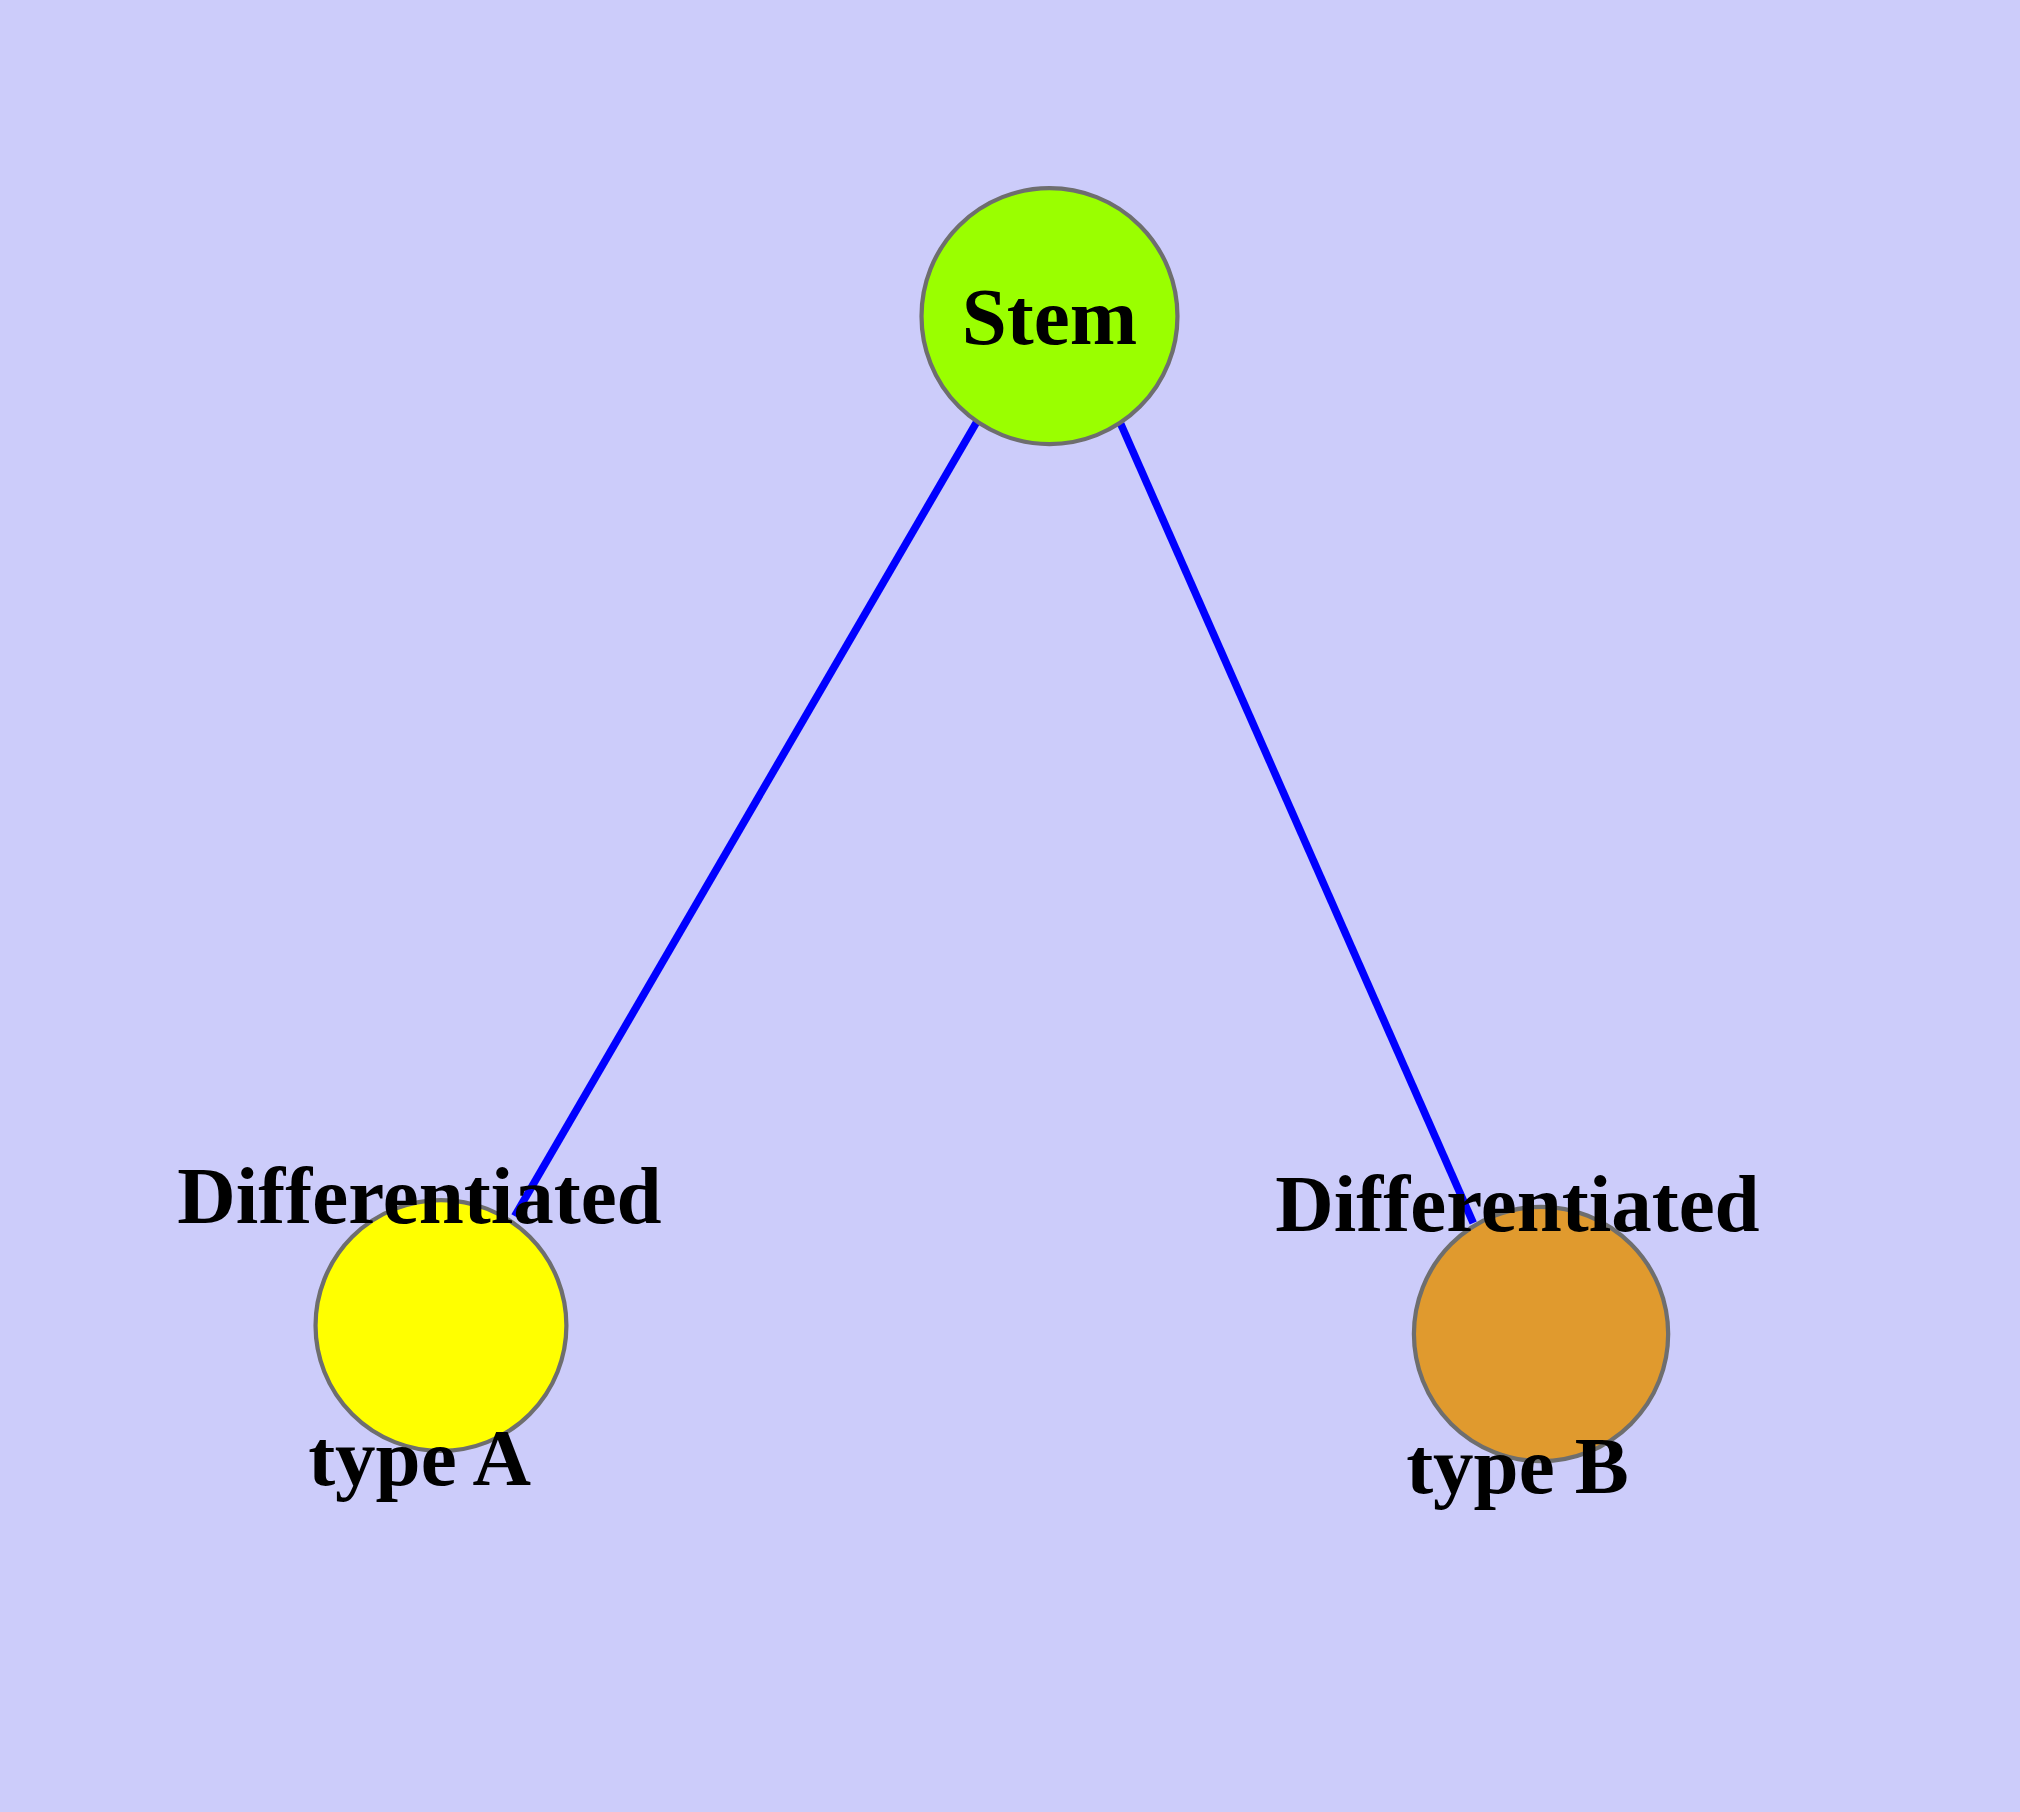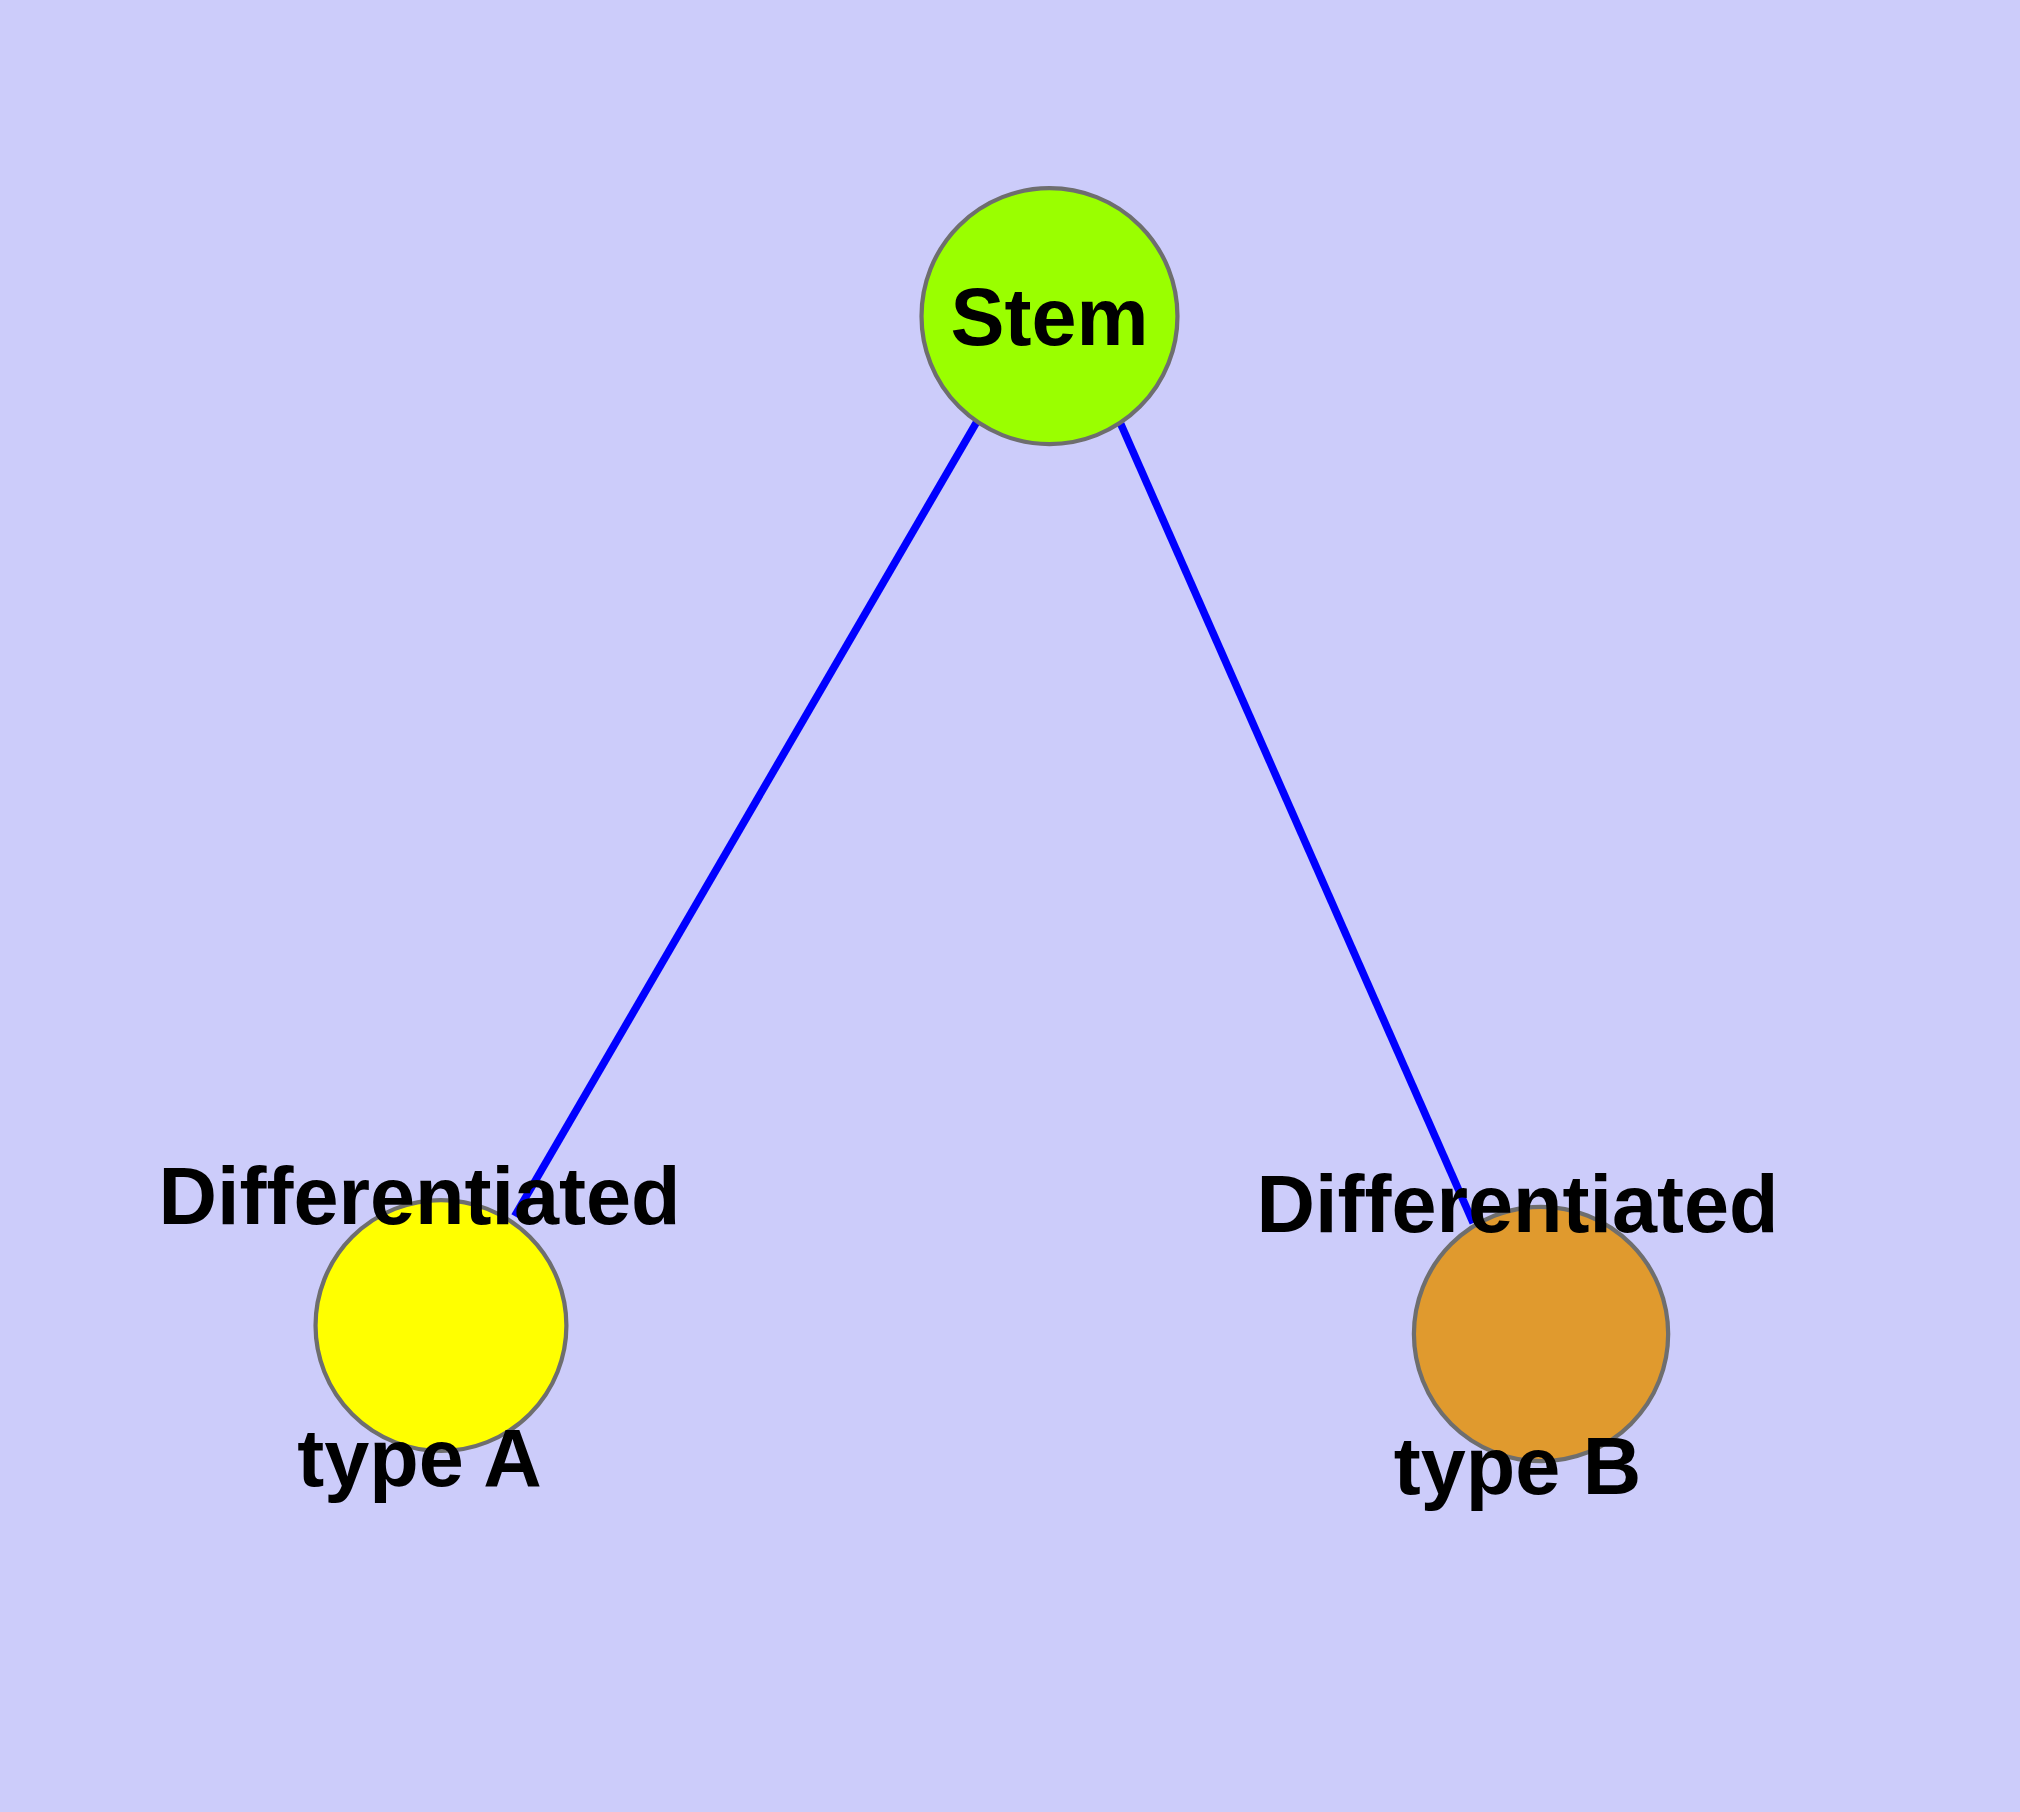--- a/index.html
+++ b/index.html
@@ -7,21 +7,21 @@
     margin: 0;
     padding: 0;
     background: #ccccfa;
   }
   #canvas {
     position: relative;
     width: 2021px;
     height: 1812px;
     background: #ccccfa;
     overflow: hidden;
-    font-family: Liberation Sans, sans-serif;
+    font-family: Liberation Serif, serif;
   }
   #graph-svg {
     position: absolute;
     left: 0;
     top: 0;
     width: 2021px;
     height: 1812px;
   }
   .node-label {
     position: absolute;

